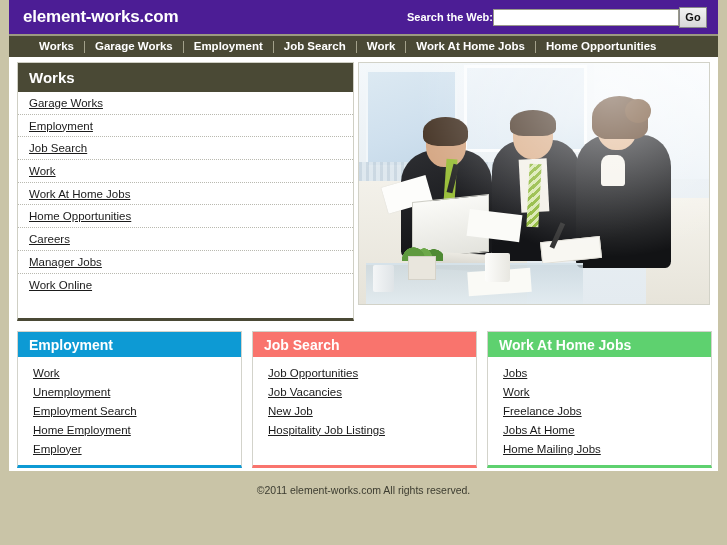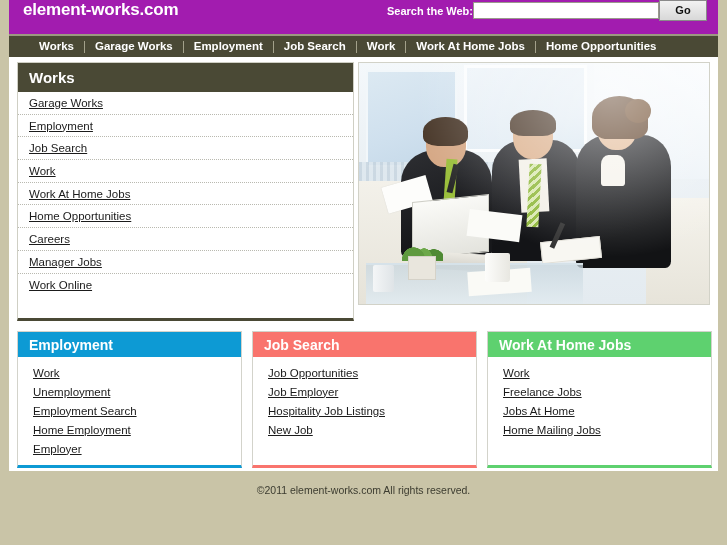--- a/index.html
+++ b/index.html
@@ -24,23 +24,23 @@
     height: 545px;
   }
 
   
   #topbar {
     position: absolute;
     left: 9px;
     top: 0;
     width: 709px;
     height: 34px;
-    background: #a21caf;
-    display: flex;
-    align-items: flex-start;
+    background: #4c1d95;
+    display: flex;
+    align-items: center;
   }
 
   #brand {
     color: #ffffff;
     font-size: 17px;
     font-weight: bold;
     letter-spacing: -0.2px;
     margin-left: 14px;
     white-space: nowrap;
   }
@@ -64,21 +64,21 @@
     height: 17px;
     border: 1px solid #9a9a8c;
     background: #ffffff;
     font-family: "Liberation Sans", sans-serif;
     font-size: 11px;
     padding: 0 3px;
     outline: none;
   }
 
   #go-button {
-    width: 48px;
+    width: 28px;
     height: 21px;
     background: linear-gradient(#f2f2f2, #d8d8d8);
     border: 1px solid #8a8a8a;
     color: #111;
     font-family: "Liberation Sans", sans-serif;
     font-size: 11px;
     font-weight: bold;
     cursor: pointer;
     line-height: 1;
     padding: 0;
@@ -589,37 +589,40 @@
 
       <div class="panel" style="border-bottom:3px solid #f9746d;">
         <div class="panel-header" style="background:#f9746d;">
           <span>Job Search</span>
         </div>
         <ul class="panel-list">
           <li>
               <a>Job Opportunities</a>
             </li>
           <li>
-              <a>Job Employer</a>
+              <a>Job Vacancies</a>
+            </li>
+          <li>
+              <a>New Job</a>
             </li>
           <li>
               <a>Hospitality Job Listings</a>
-            </li>
-          <li>
-              <a>New Job</a>
             </li>
         </ul>
       </div>
 
       <div class="panel" style="border-bottom:3px solid #5ed16f;">
         <div class="panel-header" style="background:#5ed16f;">
           <span>Work At Home Jobs</span>
         </div>
         <ul class="panel-list">
           <li>
+              <a>Jobs</a>
+            </li>
+          <li>
               <a>Work</a>
             </li>
           <li>
               <a>Freelance Jobs</a>
             </li>
           <li>
               <a>Jobs At Home</a>
             </li>
           <li>
               <a>Home Mailing Jobs</a>

